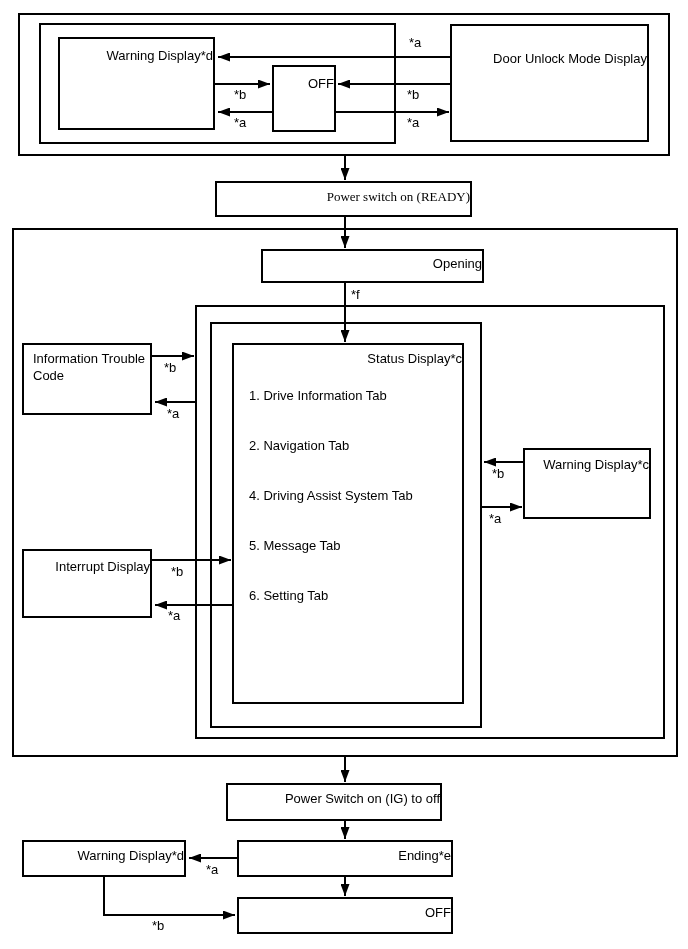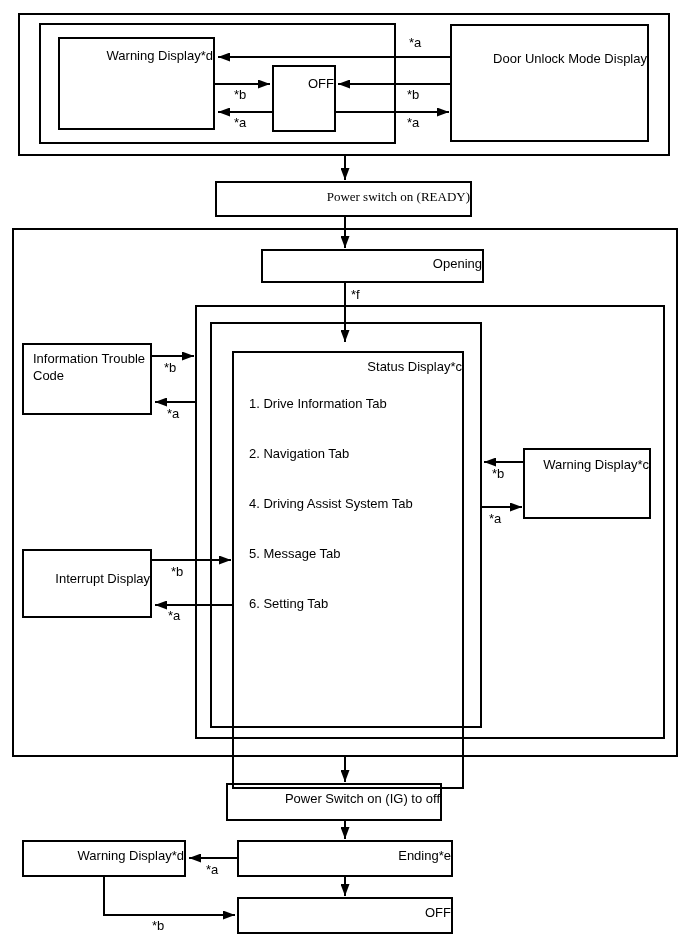--- a/index.html
+++ b/index.html
@@ -38,37 +38,37 @@
   </div>
 
   <div class="box" style="left:215px;top:181px;width:257px;height:36px;">
     <span class="bt" style="padding-top:6px;font-family:Liberation Serif, serif;">Power switch on (READY)</span>
   </div>
 
   <div class="box" style="left:261px;top:249px;width:223px;height:34px;">
     <span class="bt" style="padding-top:5px;">Opening</span>
   </div>
 
-  <div class="box" style="left:232px;top:351px;width:232px;height:438px;">
+  <div class="box" style="left:232px;top:343px;width:232px;height:361px;">
     <span class="bt" style="padding-top:6px;">Status Display*c</span>
     <div class="status-items">
       <div class="status-item">1. Drive Information Tab</div>
       <div class="status-item">2. Navigation Tab</div>
       <div class="status-item">4. Driving Assist System Tab</div>
       <div class="status-item">5. Message Tab</div>
       <div class="status-item">6. Setting Tab</div>
     </div>
   </div>
 
   <div class="box" style="left:22px;top:343px;width:130px;height:72px;">
     <span class="bt-left" style="padding:6px 4px 0 9px;">Information Trouble Code</span>
   </div>
 
   <div class="box" style="left:22px;top:549px;width:130px;height:69px;">
-    <span class="bt" style="padding-top:20px;">Interrupt Display</span>
+    <span class="bt" style="padding-top:8px;">Interrupt Display</span>
   </div>
 
   <div class="box" style="left:523px;top:448px;width:128px;height:71px;">
     <span class="bt" style="padding-top:7px;">Warning Display*c</span>
   </div>
 
   <div class="box" style="left:226px;top:783px;width:216px;height:38px;">
     <span class="bt" style="padding-top:6px;">Power Switch on (IG) to off</span>
   </div>
   <div class="box" style="left:237px;top:840px;width:216px;height:37px;">

